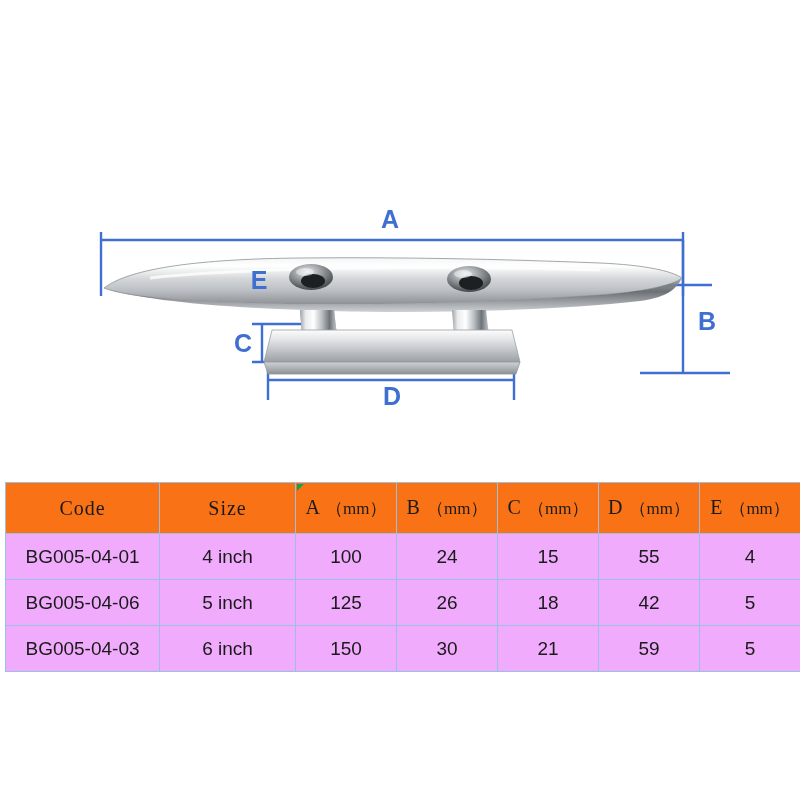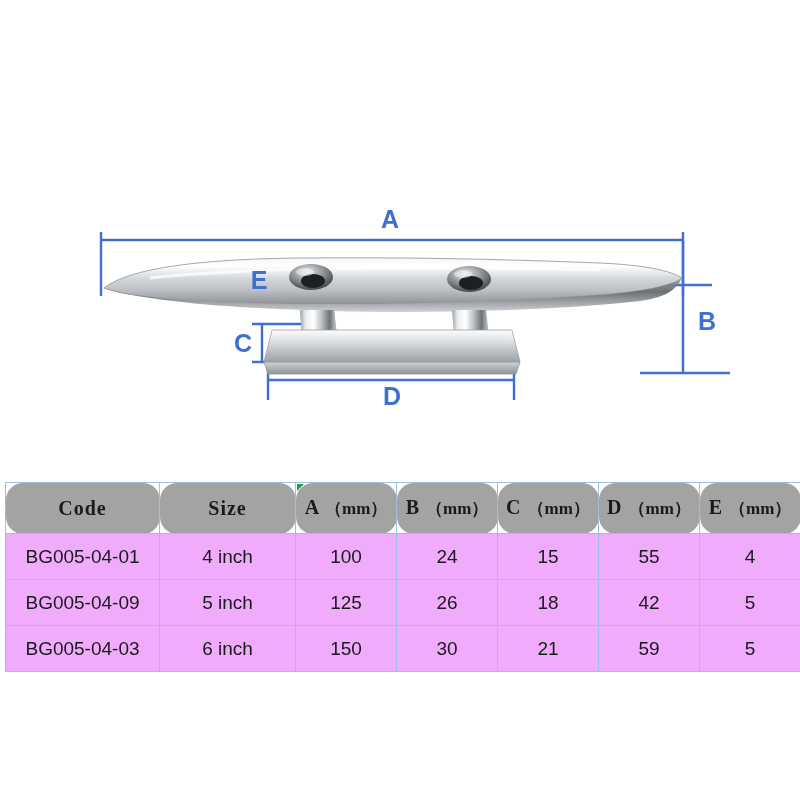--- a/index.html
+++ b/index.html
@@ -47,28 +47,27 @@
   }
   table.spec th,
   table.spec td {
     border: 1px solid #9cc0e4;
     text-align: center;
     vertical-align: middle;
     color: #1a1a1a;
     padding: 0;
   }
   table.spec thead th {
-    background: #a3a3a3;
+    background: #f97316;
     height: 50px;
     font-family: "Liberation Serif", serif;
-    font-weight: bold;
+    font-weight: normal;
     font-size: 20px;
     letter-spacing: 1px;
     position: relative;
-    border-radius: 17px;
   }
   table.spec thead th .unit {
     font-size: 17px;
     letter-spacing: 0;
   }
   table.spec tbody td {
     height: 45px;
     background: #f0abfc;
     font-family: "Liberation Sans", sans-serif;
     font-size: 19px;
@@ -240,21 +239,21 @@
       <tr>
         <td>BG005-04-01</td>
         <td>4 inch</td>
         <td>100</td>
         <td>24</td>
         <td>15</td>
         <td>55</td>
         <td>4</td>
       </tr>
       <tr>
-        <td>BG005-04-09</td>
+        <td>BG005-04-06</td>
         <td>5 inch</td>
         <td>125</td>
         <td>26</td>
         <td>18</td>
         <td>42</td>
         <td>5</td>
       </tr>
       <tr>
         <td>BG005-04-03</td>
         <td>6 inch</td>

